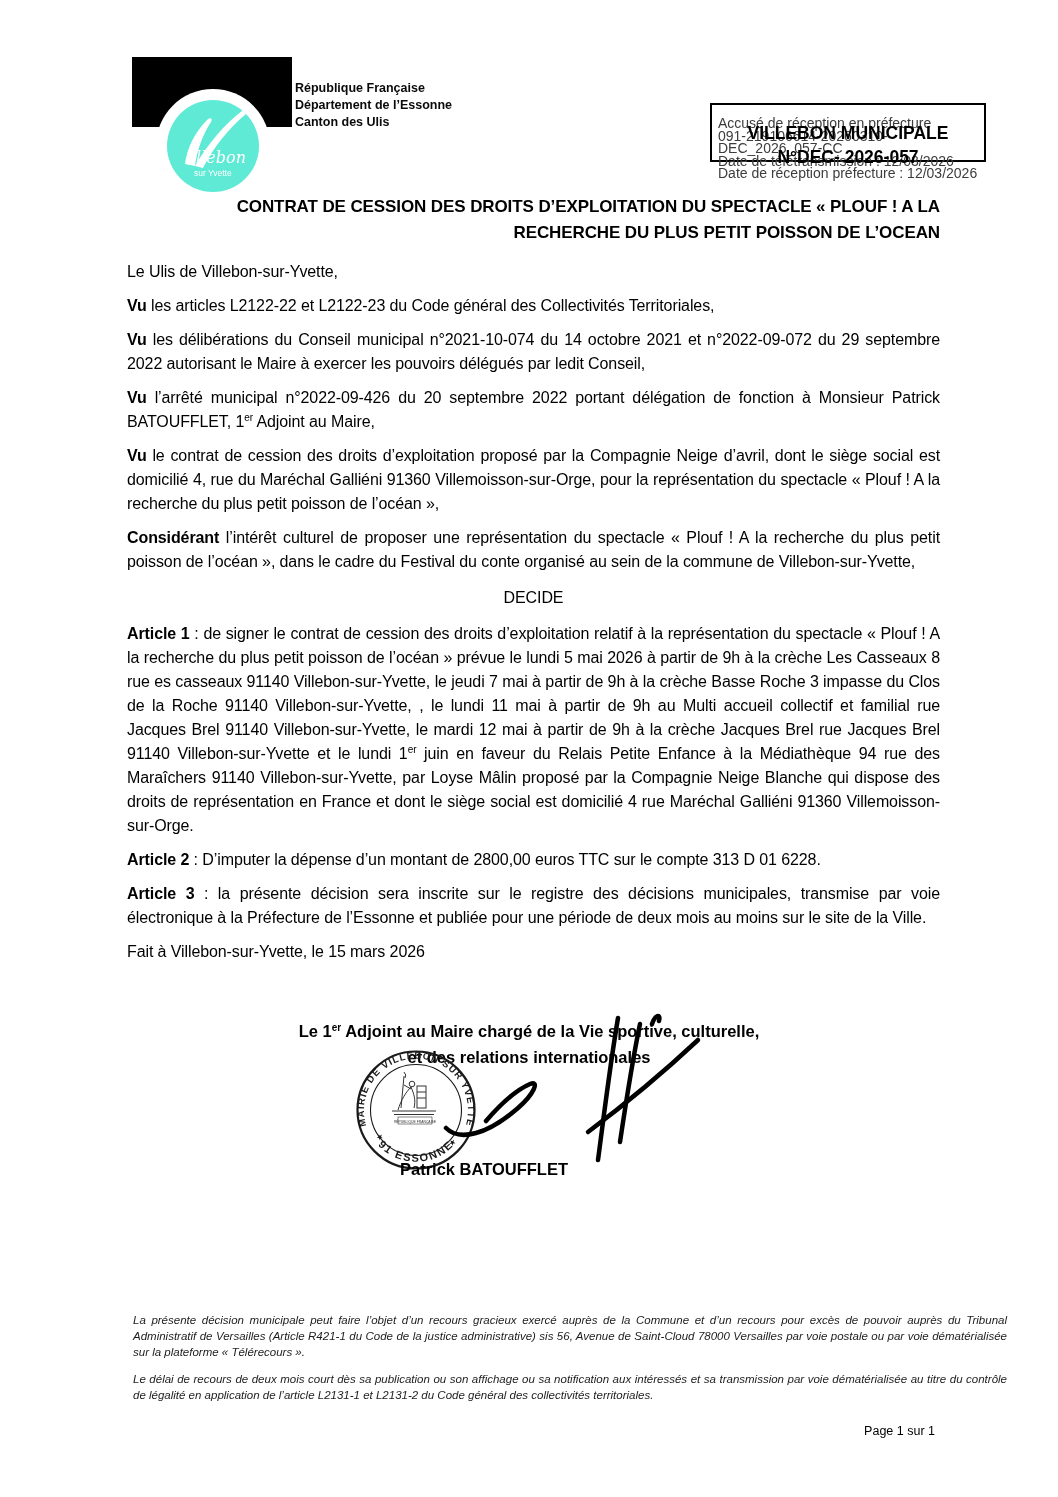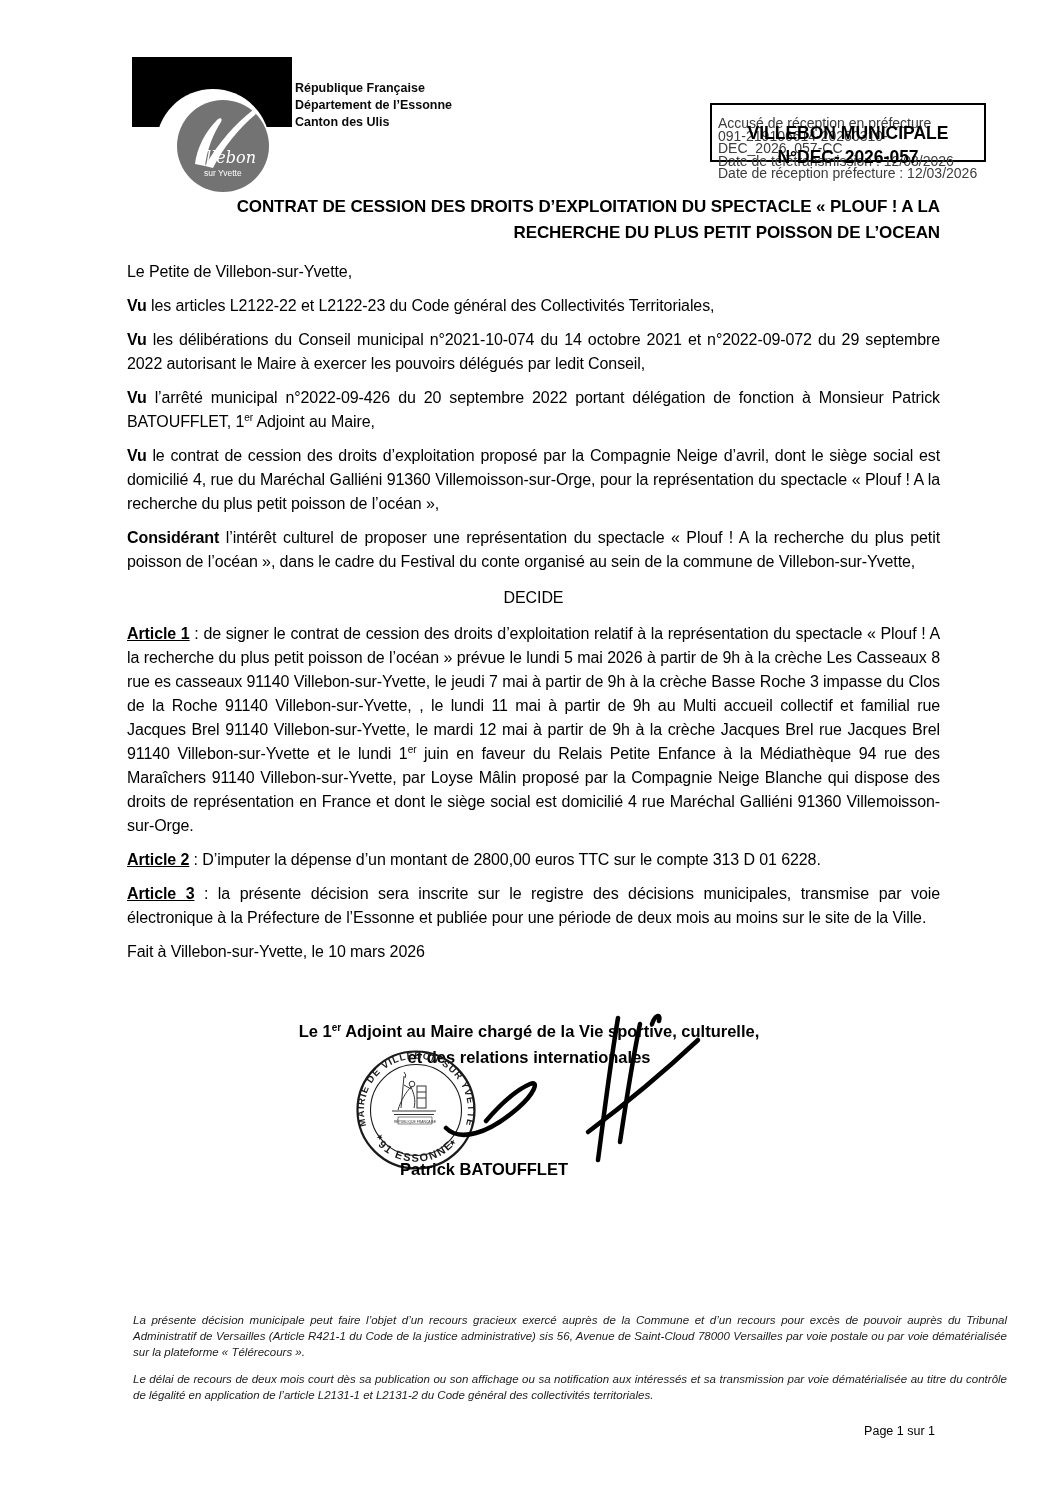--- a/index.html
+++ b/index.html
@@ -4,36 +4,36 @@
 <style>
   html,body{margin:0;padding:0;background:#fff;}
   *{box-sizing:border-box;}
   .page{position:relative;width:1058px;height:1497px;background:#fff;overflow:hidden;
         font-family:"Liberation Sans",sans-serif;color:#000;}
 
   
   .logo{position:absolute;left:132px;top:57px;width:162px;height:140px;}
   .logo-rect{position:absolute;left:0;top:0;width:160px;height:70px;background:#000;}
   .logo-arc{position:absolute;left:24px;top:32px;width:114px;height:114px;border-radius:50%;background:#fff;}
-  .logo-disc{position:absolute;left:45px;top:43px;width:92px;height:92px;border-radius:50%;background:#737373;}
+  .logo-disc{position:absolute;left:35px;top:43px;width:92px;height:92px;border-radius:50%;background:#5eead4;}
 
   
   .authority{position:absolute;left:295px;top:80px;font-weight:bold;font-size:12.5px;line-height:17px;color:#0a0a0a;}
   .rbox{position:absolute;left:710px;top:103px;width:276px;height:59px;border:2px solid #000;
         padding:12px 6px;font-size:14px;line-height:12.5px;color:#3c3c3c;}
   .overlay{position:absolute;left:698px;top:121px;width:300px;text-align:center;
            font-weight:bold;font-size:17.5px;line-height:24px;color:#000;}
 
   
   .body{position:absolute;left:127px;top:194px;width:813px;font-size:16px;line-height:24px;
         text-align:justify;letter-spacing:-0.1px;}
   .body h1{font-size:17px;line-height:26px;font-weight:bold;margin:0 0 14px 0;text-align:right;}
   .body p{margin:0 0 10px 0;}
   .lead{font-weight:bold;}
-  .art{font-weight:bold;text-decoration:underline;}
+  .art{font-weight:bold;}
   .decide{text-align:center;font-weight:normal;margin:12px 0 12px 0 !important;}
   sup{font-size:10px;vertical-align:super;line-height:0;}
 
   
   .sigblock{position:absolute;left:0;top:1018px;width:1058px;height:200px;text-align:center;}
   .sigtitle{font-weight:bold;font-size:16.5px;line-height:26px;}
   .seal{position:absolute;left:354px;top:30px;}
   .handsig{position:absolute;left:440px;top:-8px;}
   .signame{position:absolute;left:0;top:142px;width:968px;font-weight:bold;font-size:16.5px;}
 
@@ -74,31 +74,31 @@
     <div>Date de réception préfecture : 12/03/2026</div>
   </div>
 
   <div class="overlay">
     <div>VILLEBON MUNICIPALE</div>
     <div>N°DEC- 2026-057</div>
   </div>
 
   <div class="body">
     <h1>CONTRAT DE CESSION DES DROITS D’EXPLOITATION DU SPECTACLE « PLOUF ! A LA RECHERCHE DU PLUS PETIT POISSON DE L’OCEAN</h1>
-    <p>Le Petite de Villebon-sur-Yvette,</p>
+    <p>Le Ulis de Villebon-sur-Yvette,</p>
     <p><span class="lead">Vu</span><span> les articles L2122-22 et L2122-23 du Code général des Collectivités Territoriales,</span></p>
     <p><span class="lead">Vu</span><span> les délibérations du Conseil municipal n°2021-10-074 du 14 octobre 2021 et n°2022-09-072 du 29 septembre 2022 autorisant le Maire à exercer les pouvoirs délégués par ledit Conseil,</span></p>
     <p><span class="lead">Vu</span><span> l’arrêté municipal n°2022-09-426 du 20 septembre 2022 portant délégation de fonction à Monsieur Patrick BATOUFFLET, 1</span><sup>er</sup><span> Adjoint au Maire,</span></p>
     <p><span class="lead">Vu</span><span> le contrat de cession des droits d’exploitation proposé par la Compagnie Neige d’avril, dont le siège social est domicilié 4, rue du Maréchal Galliéni 91360 Villemoisson-sur-Orge, pour la représentation du spectacle « Plouf ! A la recherche du plus petit poisson de l’océan »,</span></p>
     <p><span class="lead">Considérant</span><span> l’intérêt culturel de proposer une représentation du spectacle « Plouf ! A la recherche du plus petit poisson de l’océan », dans le cadre du Festival du conte organisé au sein de la commune de Villebon-sur-Yvette,</span></p>
     <p class="decide">DECIDE</p>
     <p><span class="art">Article 1</span><span> : </span><span>de signer le contrat de cession des droits d’exploitation relatif à la représentation du spectacle « Plouf ! A la recherche du plus petit poisson de l’océan » prévue le lundi 5 mai 2026 à partir de 9h à la crèche Les Casseaux 8 rue es casseaux 91140 Villebon-sur-Yvette, le jeudi 7 mai à partir de 9h à la crèche Basse Roche 3 impasse du Clos de la Roche 91140 Villebon-sur-Yvette, , le lundi 11 mai à partir de 9h au Multi accueil collectif et familial rue Jacques Brel 91140 Villebon-sur-Yvette, le mardi 12 mai à partir de 9h à la crèche Jacques Brel rue Jacques Brel 91140 Villebon-sur-Yvette et le lundi 1</span><sup>er</sup><span> juin en faveur du Relais Petite Enfance à la Médiathèque 94 rue des Maraîchers 91140 Villebon-sur-Yvette, par Loyse Mâlin proposé par la Compagnie Neige Blanche qui dispose des droits de représentation en France et dont le siège social est domicilié 4 rue Maréchal Galliéni 91360 Villemoisson-sur-Orge.</span></p>
     <p><span class="art">Article 2</span><span> : </span><span>D’imputer la dépense d’un montant de 2800,00 euros TTC sur le compte 313 D 01 6228.</span></p>
     <p><span class="art">Article 3</span><span> : </span><span>la présente décision sera inscrite sur le registre des décisions municipales, transmise par voie électronique à la Préfecture de l’Essonne et publiée pour une période de deux mois au moins sur le site de la Ville.</span></p>
-    <p>Fait à Villebon-sur-Yvette, le 10 mars 2026</p>
+    <p>Fait à Villebon-sur-Yvette, le 15 mars 2026</p>
   </div>
 
   <div class="sigblock">
     <div class="sigtitle"><span>Le 1</span><sup>er</sup><span> Adjoint au Maire chargé de la Vie sportive, culturelle,</span></div>
     <div class="sigtitle">et des relations internationales</div>
 
     <svg class="seal" width="124" height="124" viewBox="0 0 124 124">
       <defs>
         <path id="sealTopArc" d="M 13,80 A 52,52 0 1 1 111,80"></path>
         <path id="sealBotArc" d="M 16,86 A 52,52 0 0 0 108,86"></path>

